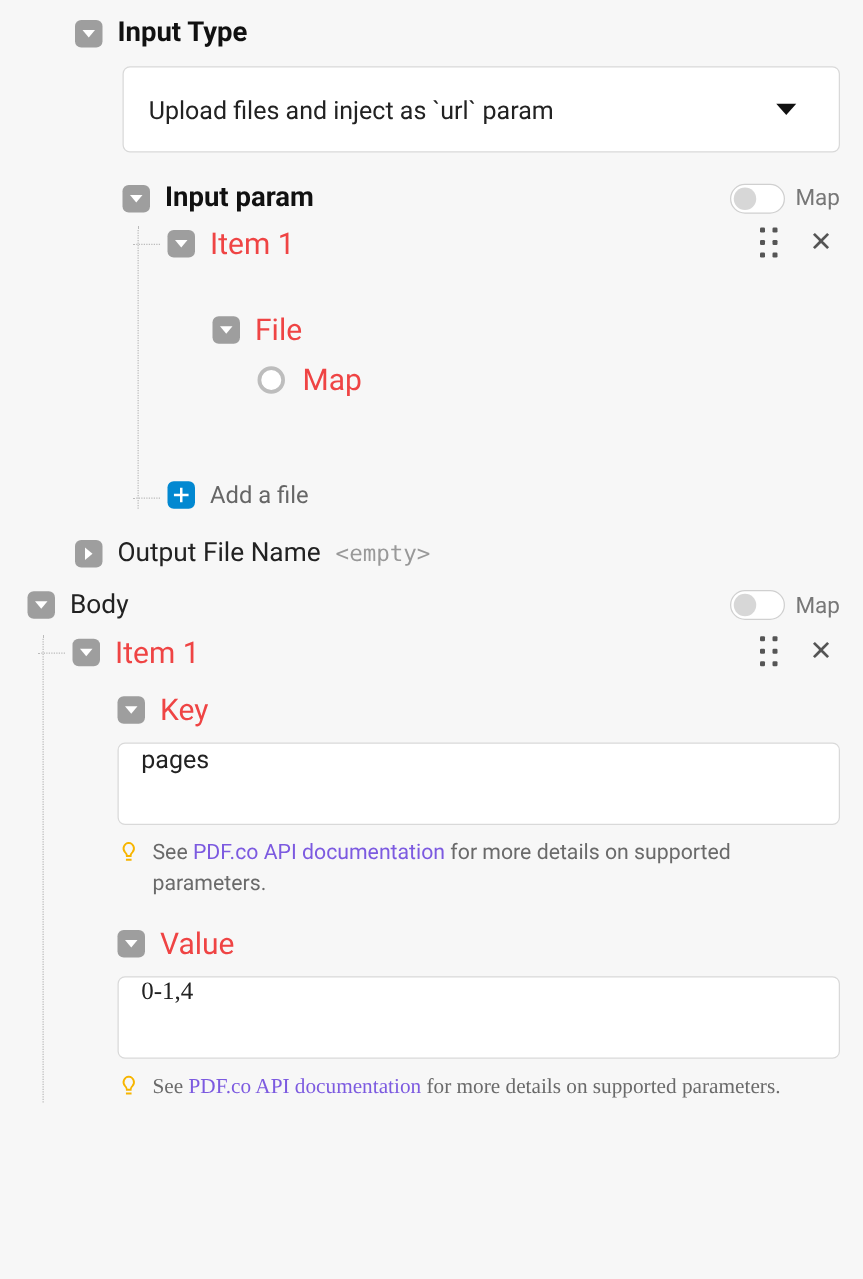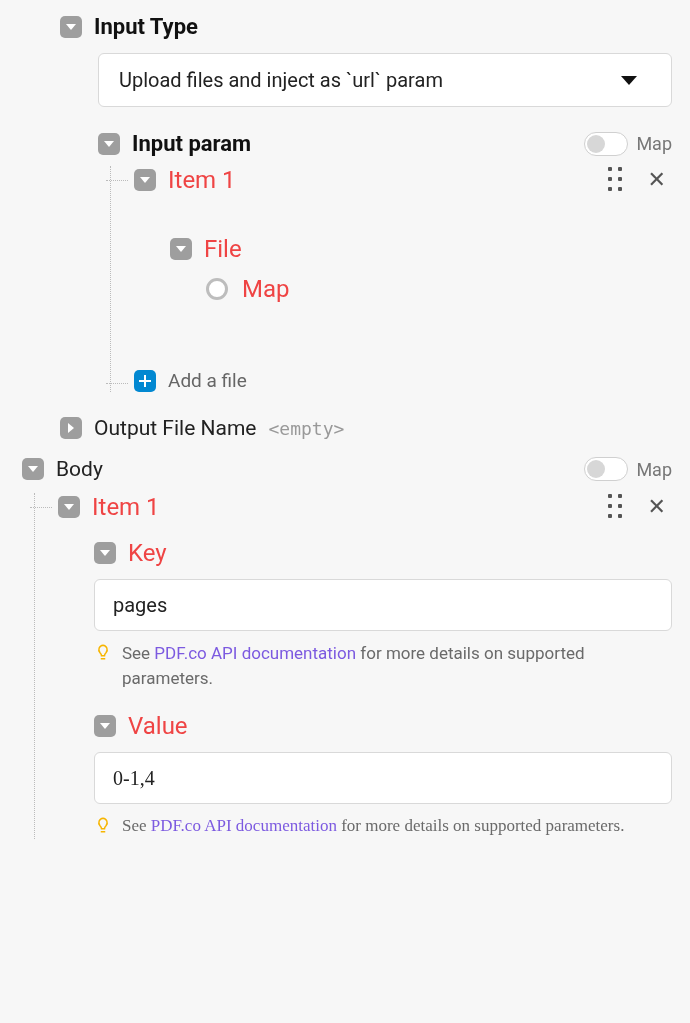--- a/index.html
+++ b/index.html
@@ -36,31 +36,31 @@
 
   .select-box, .text-input {
     background: #fff;
     border: 1px solid #d9d9d9;
     border-radius: 6px;
     width: 100%;
     font-size: 20px;
     color: #222;
   }
   .select-box {
-    height: 54px;
+    height: 69px;
     display: flex; align-items: center; justify-content: space-between;
     padding: 0 34px 0 20px;
     margin-top: 14px;
     gap: 32px;
   }
   .caret-down { width:0;height:0;border-left:8px solid transparent;border-right:8px solid transparent;border-top:9px solid #111; }
   .text-input {
-    height: 52px;
+    height: 66px;
     padding: 0 18px;
-    display: flex; align-items: center;
+    display: flex; 
   }
 
   
   .map-toggle { display:flex; align-items:center; gap:8px; margin-left:auto; }
   .switch {
     width: 44px; height: 24px; border-radius: 14px;
     background: #fff; border: 1px solid #d0d0d0;
     position: relative;
   }
   .switch::after {

